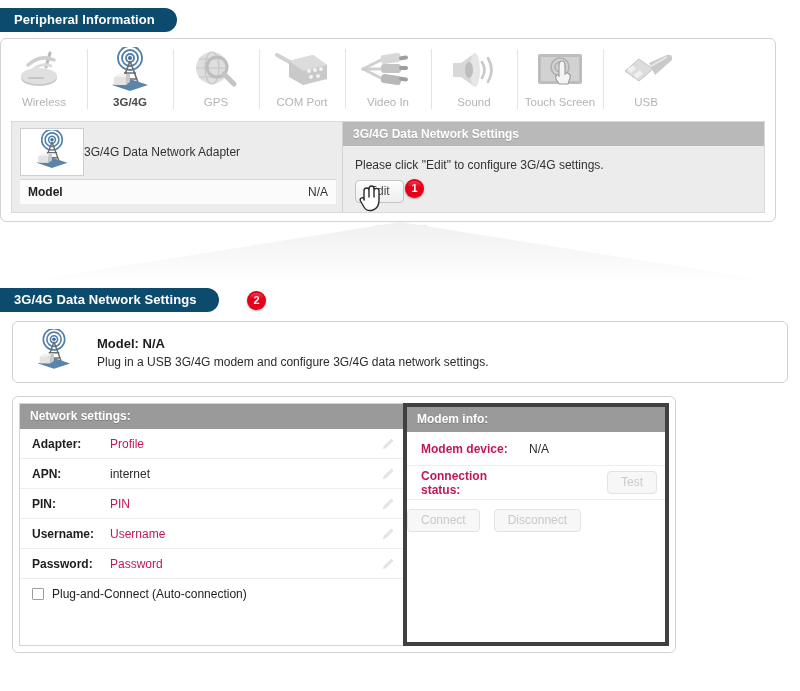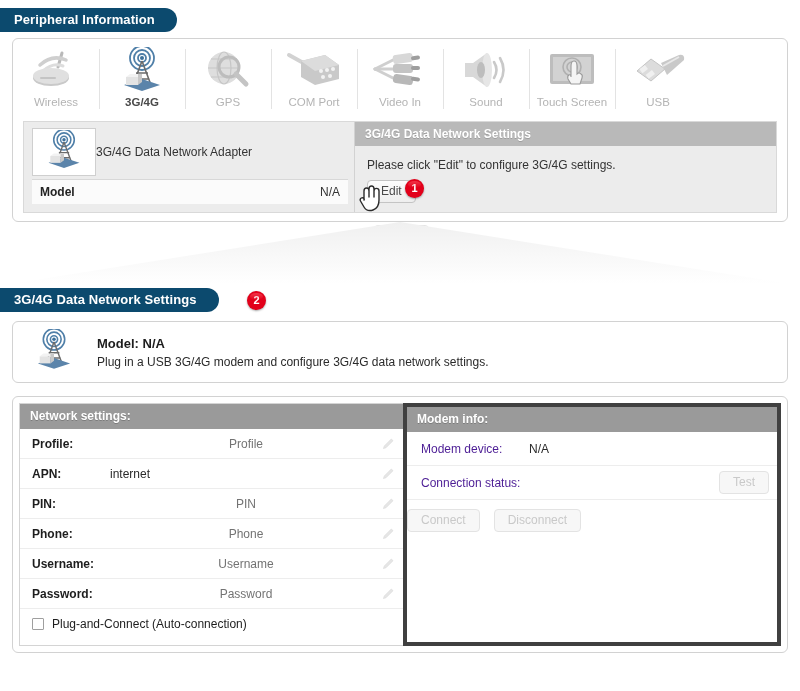--- a/index.html
+++ b/index.html
@@ -164,44 +164,44 @@
   }
   .frow {
     display: flex; align-items: center;
     height: 30px;
     border-bottom: 1px solid #ededed;
     padding: 0 8px 0 12px;
     font-size: 12px;
   }
   .frow .lbl { font-weight: bold; color: #1d1d1d; width: 78px; flex: none; }
   .frow .val { color: #2a2a2a; flex: 1; }
-  .frow .val.ph { color: #737373; text-align: center; }
+  .frow .val.ph { color: #be185d; }
   .pencil { width: 13px; height: 13px; flex: none; opacity: .85; }
   .chkrow { display: flex; align-items: center; height: 30px; padding: 0 12px; font-size: 12px; color: #1d1d1d; }
   .chkbox {
     width: 12px; height: 12px;
     border: 1px solid #9f9f9f;
     background: #fff; border-radius: 1px;
     margin-right: 8px; flex: none;
   }
   .mrow { display: flex; align-items: center; height: 34px; border-bottom: 1px solid #ededed; padding: 0 8px 0 14px; font-size: 12px; }
-  .mrow .lbl { font-weight: normal; color: #4c1d95; width: 108px; flex: none; }
+  .mrow .lbl { font-weight: bold; color: #be185d; width: 108px; flex: none; }
   .mrow .val { color: #2a2a2a; }
   .btnrow { display: flex; align-items: center; justify-content: flex-start; gap: 14px; height: 40px; }
 </style>
 </head>
 <body>
 
 <div class="page">
 
   <div class="sec-head" style="left:0;top:8px;">
     <span>Peripheral Information</span>
   </div>
 
-  <div class="card" style="left:12px;top:38px;width:776px;height:184px;">
+  <div class="card" style="left:0;top:38px;width:776px;height:184px;">
 
     <div class="tabs">
 
       <div class="tab">
         <div class="ticon">
           <svg width="56" height="42" viewBox="0 0 56 42">
             <path d="M30 18 L34 4" stroke="#b9b9b9" stroke-width="3" fill="none" stroke-linecap="round"></path>
             <path d="M12 16 Q24 5 38 11" stroke="#cfcfcf" stroke-width="3.5" fill="none" stroke-linecap="round"></path>
             <path d="M15 22 Q25 13 35 17" stroke="#dddddd" stroke-width="3" fill="none" stroke-linecap="round"></path>
             <ellipse cx="23" cy="29" rx="18" ry="8" fill="#c9c9c9"></ellipse>
@@ -423,28 +423,28 @@
           <path d="M24 27 h4 v8 l-4 3 z" fill="#c8c8c8"></path>
         </svg>
       </span>
       <div style="margin-left:18px;">
         <div style="font-size:13px;font-weight:bold;color:#1d1d1d;">Model: N/A</div>
         <div style="font-size:12px;color:#2a2a2a;margin-top:4px;">Plug in a USB 3G/4G modem and configure 3G/4G data network settings.</div>
       </div>
     </div>
   </div>
 
-  <div class="card" style="left:12px;top:396px;width:776px;height:257px;">
+  <div class="card" style="left:12px;top:396px;width:664px;height:257px;">
     <div class="form-wrap">
 
       <div class="col-left">
         <div class="col-head">Network settings:</div>
 
         <div class="frow">
-          <span class="lbl">Profile:</span>
+          <span class="lbl">Adapter:</span>
           <span class="val ph">Profile</span>
           <span class="pencil">
             <svg width="13" height="13" viewBox="0 0 13 13">
                 <path d="M1.5 11.5 L2.3 9 L9.3 2 L11 3.7 L4 10.7 Z" fill="#e2e2e2" stroke="#d4d4d4" stroke-width=".7"></path>
               </svg>
           </span>
         </div>
 
         <div class="frow">
           <span class="lbl">APN:</span>
@@ -459,29 +459,20 @@
         <div class="frow">
           <span class="lbl">PIN:</span>
           <span class="val ph">PIN</span>
           <span class="pencil">
             <svg width="13" height="13" viewBox="0 0 13 13">
                 <path d="M1.5 11.5 L2.3 9 L9.3 2 L11 3.7 L4 10.7 Z" fill="#e2e2e2" stroke="#d4d4d4" stroke-width=".7"></path>
               </svg>
           </span>
         </div>
 
-        <div class="frow">
-          <span class="lbl">Phone:</span>
-          <span class="val ph">Phone</span>
-          <span class="pencil">
-            <svg width="13" height="13" viewBox="0 0 13 13">
-                <path d="M1.5 11.5 L2.3 9 L9.3 2 L11 3.7 L4 10.7 Z" fill="#e2e2e2" stroke="#d4d4d4" stroke-width=".7"></path>
-              </svg>
-          </span>
-        </div>
 
         <div class="frow">
           <span class="lbl">Username:</span>
           <span class="val ph">Username</span>
           <span class="pencil">
             <svg width="13" height="13" viewBox="0 0 13 13">
                 <path d="M1.5 11.5 L2.3 9 L9.3 2 L11 3.7 L4 10.7 Z" fill="#e2e2e2" stroke="#d4d4d4" stroke-width=".7"></path>
               </svg>
           </span>
         </div>

